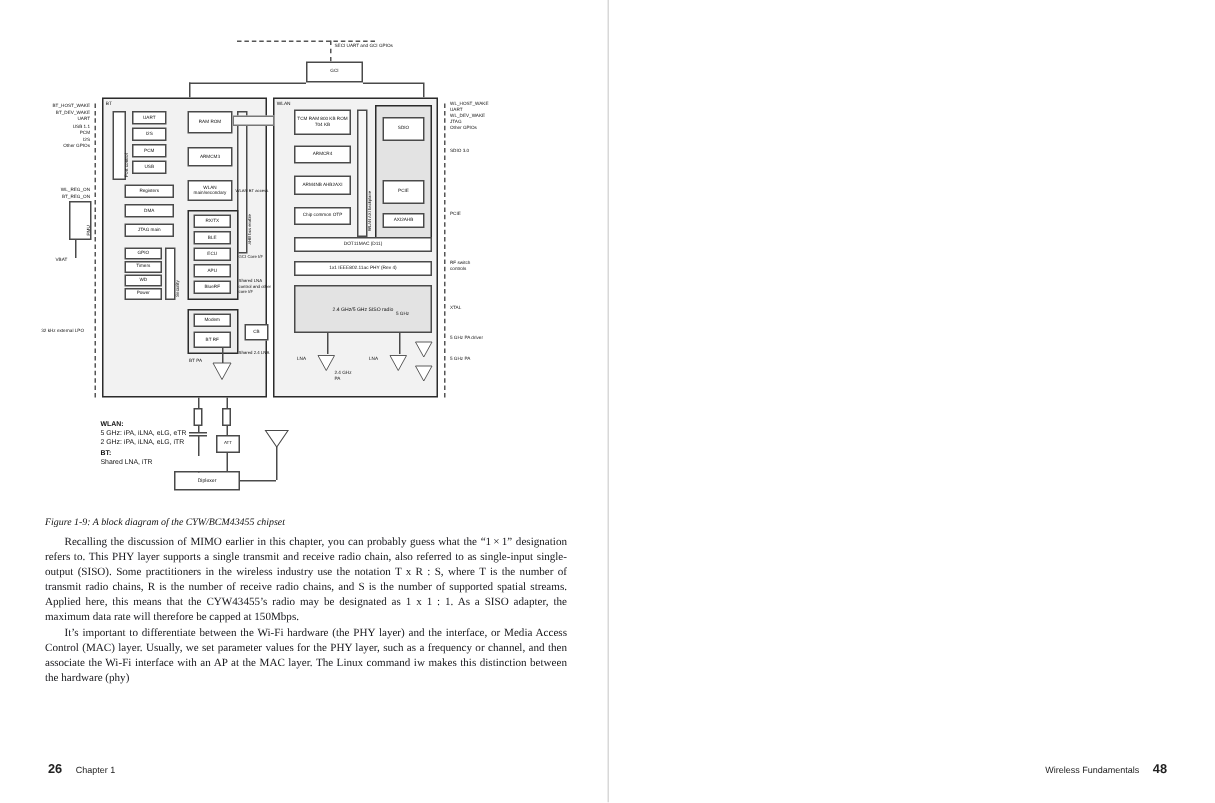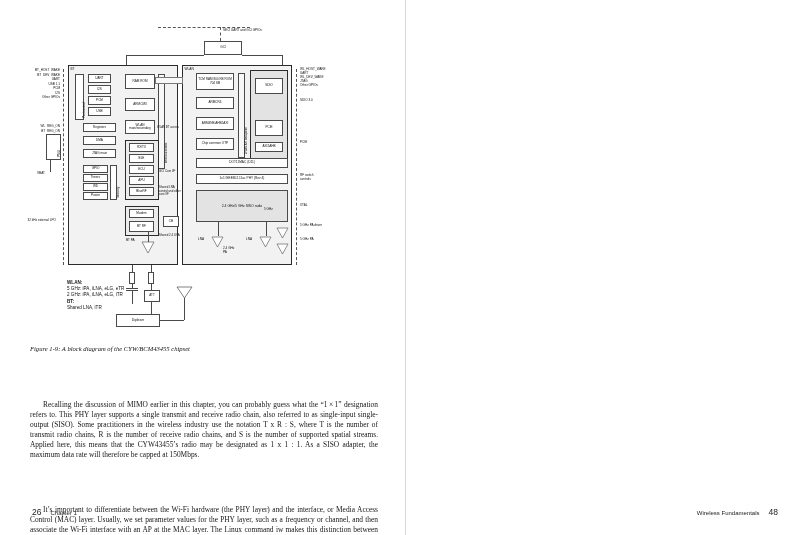--- a/index.html
+++ b/index.html
@@ -19,34 +19,34 @@
   
   .body-text{
     font-family:"Liberation Serif", serif;
     font-size:7.4px;
     line-height:10.1px;
     text-align:justify;
     color:#16161a;
     hyphens:auto;
   }
   .body-text p{margin:0;}
-  .body-text p.ind{text-indent:13px;margin-top:44px;}
+  .body-text p.ind{text-indent:13px;}
 
   
   .fig-wrap{position:absolute;left:30px;top:22px;width:345px;height:318px;}
   .fig-caption{
     position:absolute;left:30px;top:345px;width:348px;
     font-family:"Liberation Serif", serif;
     font-style:italic;font-size:6.6px;color:#111;
   }
   .left-col{position:absolute;left:30px;top:356px;width:348px;}
 
   
   .footer{position:absolute;bottom:18px;font-family:"Liberation Sans", sans-serif;font-size:6px;color:#222;}
-  .footer .pg{font-weight:normal;font-size:8.5px;}
+  .footer .pg{font-weight:bold;font-size:8.5px;}
   .footer-left{left:32px;display:flex;align-items:baseline;gap:9px;}
   .footer-right{right:32px;display:flex;align-items:baseline;gap:9px;}
 
   
   .diag{position:absolute;inset:0;font-family:"Liberation Sans", sans-serif;color:#111;}
   .blk{
     position:absolute;box-sizing:border-box;
     border:0.6px solid #4a4a4a;background:#fff;
     font-size:3.1px;line-height:3.5px;
     display:flex;align-items:center;justify-content:center;

